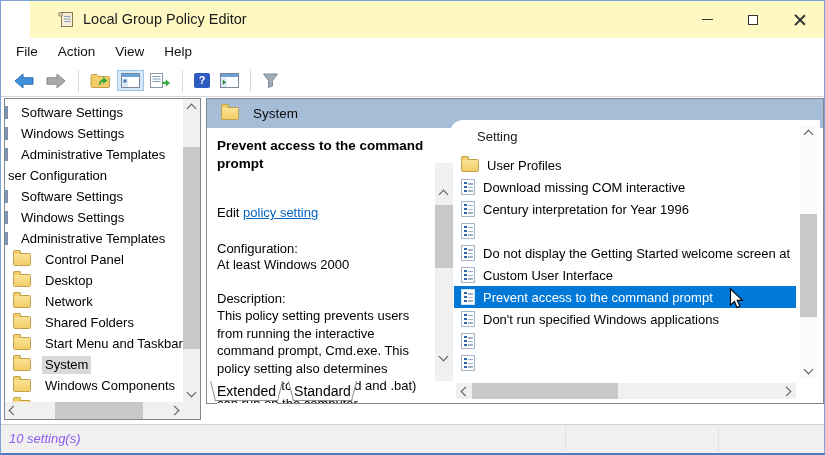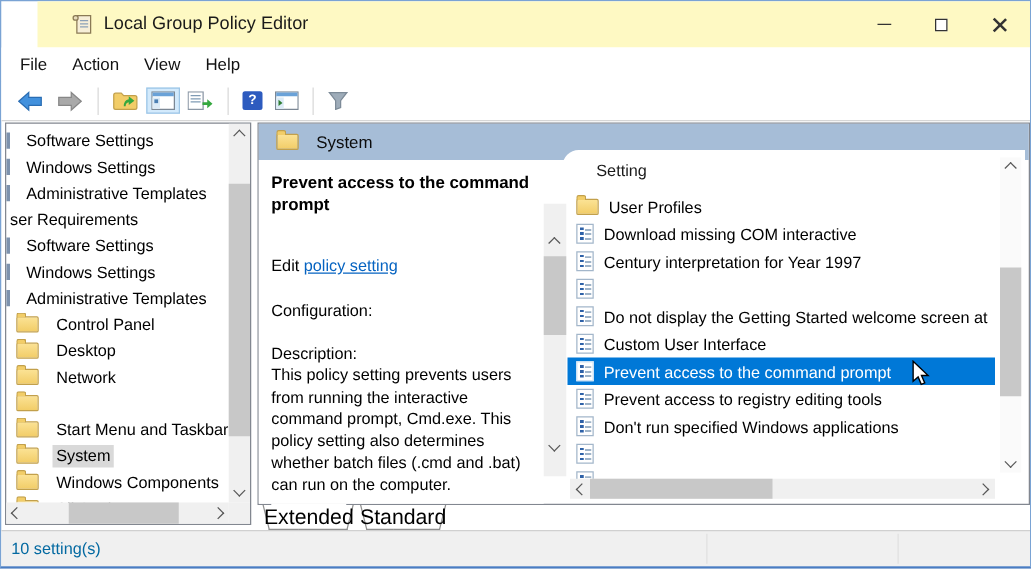--- a/index.html
+++ b/index.html
@@ -80,31 +80,31 @@
   .srow{height:22px;display:flex;align-items:center;padding-left:7px;white-space:nowrap;overflow:hidden;}
   .srow .lbl{margin-left:8px;}
   .srow.selected{background:#0078d7;color:#fff;}
   .list-vscroll{position:absolute;right:3px;top:6px;width:17px;bottom:24px;background:#fafafa;}
   .list-vscroll .chev.up{left:5px;top:5px;} .list-vscroll .chev.down{left:5px;bottom:5px;}
   .list-vscroll .thumb{left:0;width:17px;top:88px;height:103px;}
   .list-hscroll{position:absolute;left:6px;right:24px;bottom:3px;height:16px;background:#f0f0f0;}
   .list-hscroll .chev.left{left:6px;top:5px;} .list-hscroll .chev.right{right:6px;top:5px;}
   .list-hscroll .thumb{top:0;height:16px;left:16px;width:146px;}
   
-  .tab{position:absolute;top:403px;height:20px;line-height:20px;text-align:right;font-size:17px;}
+  .tab{position:absolute;top:380px;height:20px;line-height:20px;text-align:center;font-size:14px;}
   .tab .tlbl{position:relative;z-index:2;}
   .tab::before,.tab::after{content:"";position:absolute;top:0;bottom:0;background:#fff;z-index:1;}
   .tab::before{left:0;right:46%;border-left:1px solid #8f8f8f;border-bottom:1px solid #8f8f8f;transform:skewX(14deg);transform-origin:0 0;}
   .tab::after{left:46%;right:0;border-right:1px solid #8f8f8f;border-bottom:1px solid #8f8f8f;transform:skewX(-14deg);transform-origin:100% 0;}
   #tab-extended{left:209px;width:73px;}
   #tab-standard{left:287px;width:69px;}
   .tab-erase{position:absolute;left:216px;top:402px;width:60px;height:2px;background:#fff;z-index:3;}
   
   .statusbar{position:absolute;left:0;right:0;bottom:0;height:28px;background:#f0f0f0;border-top:1px solid #d0d0d0;}
-  .status-text{position:absolute;left:8px;top:6px;color:#0369a1;}
+  .status-text{position:absolute;left:8px;top:6px;color:#8b5cf6;font-style:italic;}
   .status-sep{position:absolute;top:2px;bottom:2px;width:1px;background:#e0e0e0;}
   
   .cursor{position:absolute;left:728px;top:287px;z-index:50;}
 </style>
 </head>
 <body>
 
 <div class="window">
 
   <div class="titlebar">
@@ -205,21 +205,21 @@
         </div>
       <div class="trow">
           <span class="sliver"></span>
           <span class="tlabel">Windows Settings</span>
         </div>
       <div class="trow">
           <span class="sliver"></span>
           <span class="tlabel">Administrative Templates</span>
         </div>
       <div class="trow">
-          <span class="tlabel">ser Requirements</span>
+          <span class="tlabel">ser Configuration</span>
         </div>
       <div class="trow">
           <span class="sliver"></span>
           <span class="tlabel">Software Settings</span>
         </div>
       <div class="trow">
           <span class="sliver"></span>
           <span class="tlabel">Windows Settings</span>
         </div>
       <div class="trow">
@@ -233,20 +233,21 @@
       <div class="trow t-folder">
           <span class="folder-ico"></span>
           <span class="tlabel">Desktop</span>
         </div>
       <div class="trow t-folder">
           <span class="folder-ico"></span>
           <span class="tlabel">Network</span>
         </div>
       <div class="trow t-folder">
           <span class="folder-ico"></span>
+          <span class="tlabel">Shared Folders</span>
         </div>
       <div class="trow t-folder">
           <span class="folder-ico"></span>
           <span class="tlabel">Start Menu and Taskbar</span>
         </div>
       <div class="trow t-folder t-sel">
           <span class="folder-ico"></span>
           <span class="tlabel">System</span>
         </div>
       <div class="trow t-folder">
@@ -283,40 +284,36 @@
         <div class="srow">
             <span class="folder-ico"></span>
             <span class="lbl">User Profiles</span>
           </div>
         <div class="srow">
             <span class="policy-ico"></span>
             <span class="lbl">Download missing COM interactive</span>
           </div>
         <div class="srow">
             <span class="policy-ico"></span>
-            <span class="lbl">Century interpretation for Year 1997</span>
+            <span class="lbl">Century interpretation for Year 1996</span>
           </div>
         <div class="srow">
             <span class="policy-ico"></span>
           </div>
         <div class="srow">
             <span class="policy-ico"></span>
             <span class="lbl">Do not display the Getting Started welcome screen at</span>
           </div>
         <div class="srow">
             <span class="policy-ico"></span>
             <span class="lbl">Custom User Interface</span>
           </div>
         <div class="srow selected">
             <span class="policy-ico"></span>
             <span class="lbl">Prevent access to the command prompt</span>
-          </div>
-        <div class="srow">
-            <span class="policy-ico"></span>
-            <span class="lbl">Prevent access to registry editing tools</span>
           </div>
         <div class="srow">
             <span class="policy-ico"></span>
             <span class="lbl">Don't run specified Windows applications</span>
           </div>
         <div class="srow">
             <span class="policy-ico"></span>
           </div>
         <div class="srow">
             <span class="policy-ico"></span>
@@ -334,20 +331,21 @@
       </div>
     </div>
 
     <div class="desc-pane">
       <div class="pol-title">Prevent access to the command prompt</div>
       <div class="edit-line">
         <span>Edit</span>
         <a class="link">policy setting</a>
       </div>
       <div class="req-label">Configuration:</div>
+      <div class="req-value">At least Windows 2000</div>
       <div class="descr-label">Description:</div>
       <div class="descr-text">This policy setting prevents users from running the interactive command prompt, Cmd.exe.  This policy setting also determines whether batch files (.cmd and .bat) can run on the computer.</div>
     </div>
     <div class="desc-vscroll">
       <span class="chev up"></span>
       <span class="thumb"></span>
       <span class="chev down"></span>
     </div>
   </div>
 

